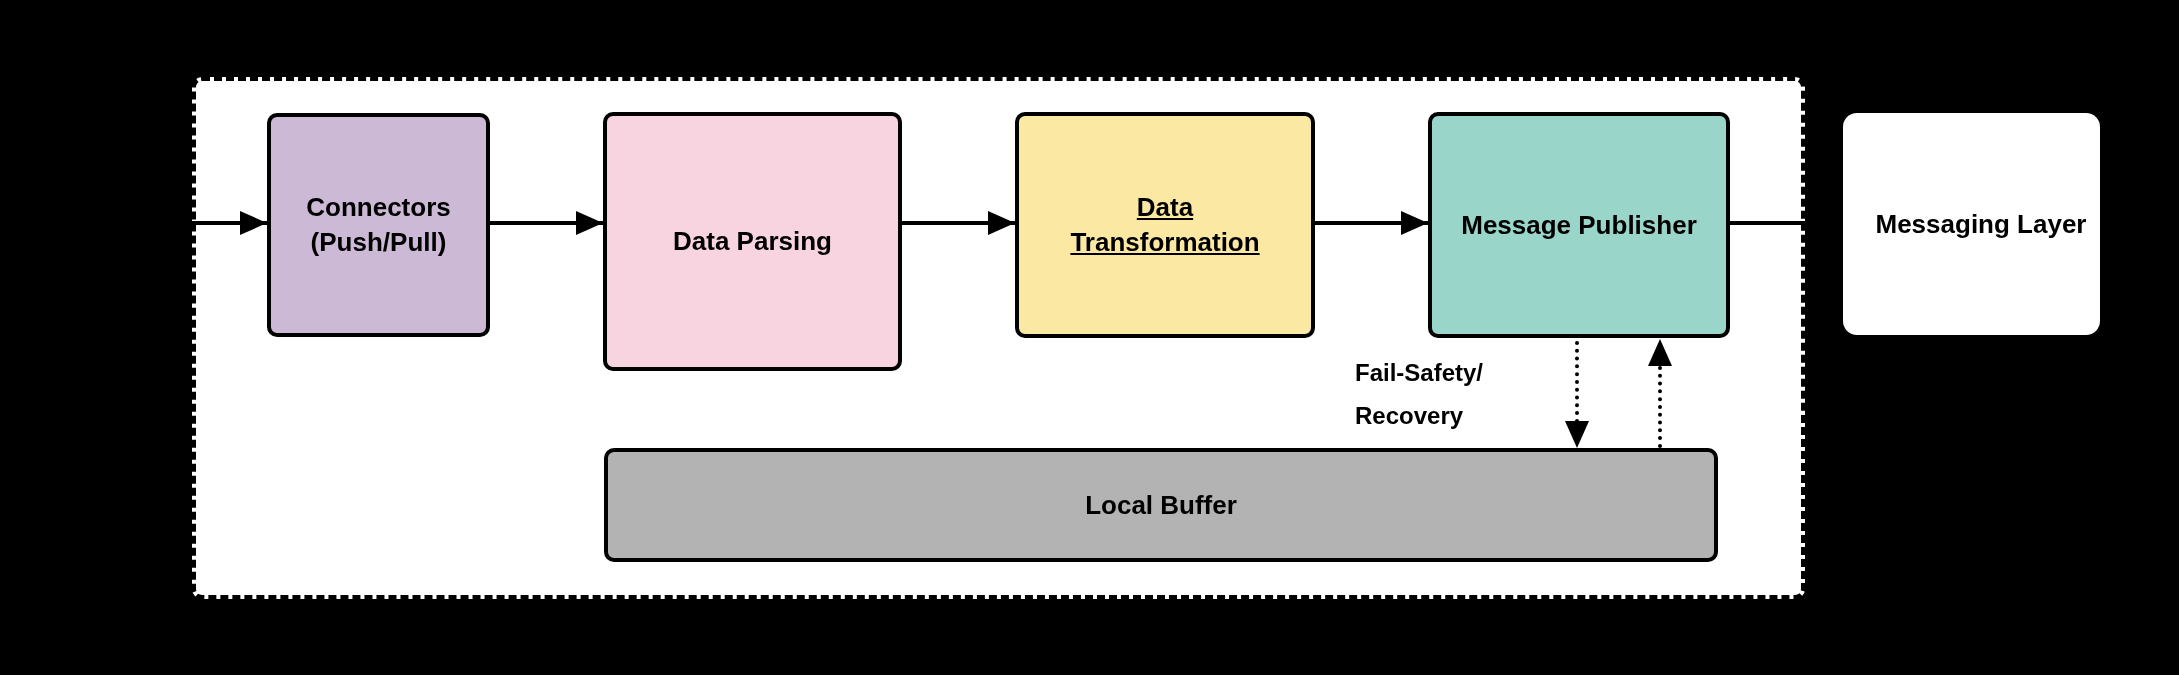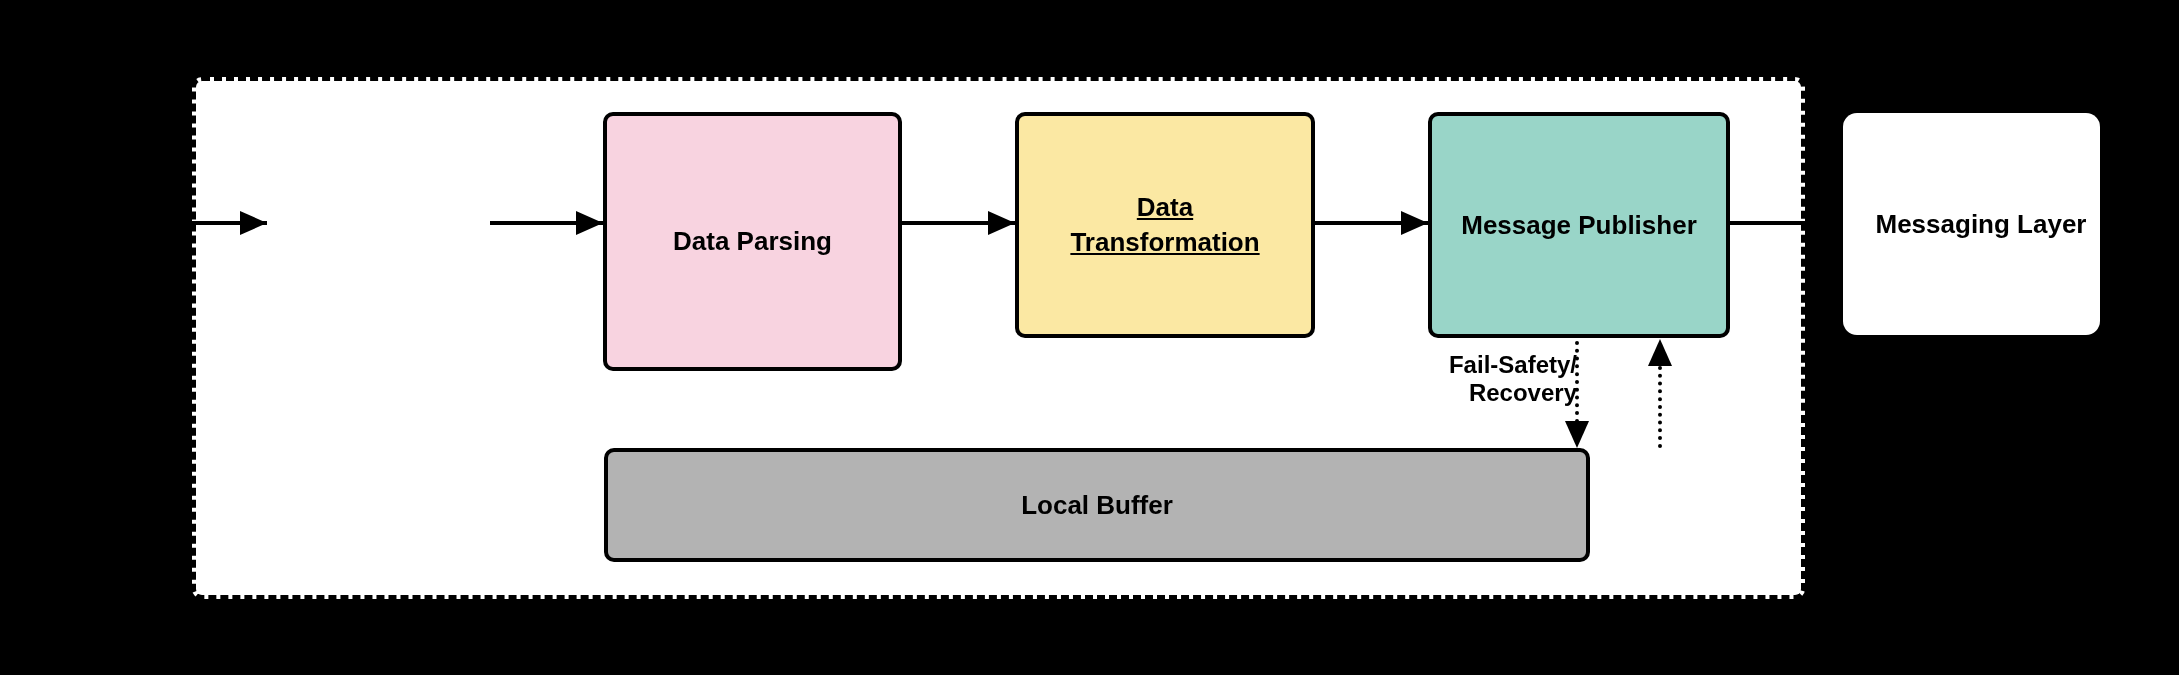--- a/index.html
+++ b/index.html
@@ -36,21 +36,21 @@
     line-height: 35px;
     color: #000;
     white-space: pre-line;
   }
   .node .lbl { white-space: pre-line; }
   #node-connectors        { left: 267px;  top: 113px; width: 223px;  height: 224px; }
   #node-data-parsing      { left: 603px;  top: 112px; width: 299px;  height: 259px; }
   #node-data-transform    { left: 1015px; top: 112px; width: 300px;  height: 226px; text-decoration: underline; }
   #node-message-publisher { left: 1428px; top: 112px; width: 302px;  height: 226px; }
   #node-messaging-layer   { left: 1843px; top: 113px; width: 257px;  height: 222px; border: none; border-radius: 14px; }
-  #node-local-buffer      { left: 604px;  top: 448px; width: 986px; height: 114px; }
+  #node-local-buffer      { left: 604px;  top: 448px; width: 1114px; height: 114px; }
 
   
   .hline {
     position: absolute;
     height: 4px;
     background: #000;
   }
   .harrow::after {
     content: "";
     position: absolute;
@@ -82,24 +82,24 @@
     border-right: 12px solid transparent;
   }
   #tri-down { left: 1565px; top: 421px; border-top: 27px solid #000; }
   #tri-up   { left: 1648px; top: 339px; border-bottom: 27px solid #000; }
 
   
   #fail-safety-label {
     position: absolute;
     left: 1355px; top: 351px;
     width: 222px;
-    text-align: right;
+    text-align: left;
     font-weight: bold;
     font-size: 24px;
-    line-height: 28px;
+    line-height: 43px;
     color: #000;
     white-space: pre-line;
   }
 </style>
 </head>
 <body>
 
 <div id="stage">
 
   <div class="boundary"></div>
@@ -108,20 +108,24 @@
   <div class="hline harrow" id="arrow-c2p"></div>
   <div class="hline harrow" id="arrow-p2t"></div>
   <div class="hline harrow" id="arrow-t2m"></div>
   <div class="hline" id="line-out"></div>
 
   <div class="vdots" id="dots-down"></div>
   <div class="tri" id="tri-down"></div>
   <div class="vdots" id="dots-up"></div>
   <div class="tri" id="tri-up"></div>
 
+  <div class="node" id="node-connectors" style="background: rgb(204, 185, 214);">
+    <span class="lbl">Connectors
+(Push/Pull)</span>
+  </div>
 
   <div class="node" id="node-data-parsing" style="background: rgb(248, 211, 224);">
     <span class="lbl">Data Parsing</span>
   </div>
 
   <div class="node" id="node-data-transform" style="background: rgb(251, 232, 163);">
     <span class="lbl">Data
 Transformation</span>
   </div>
 

